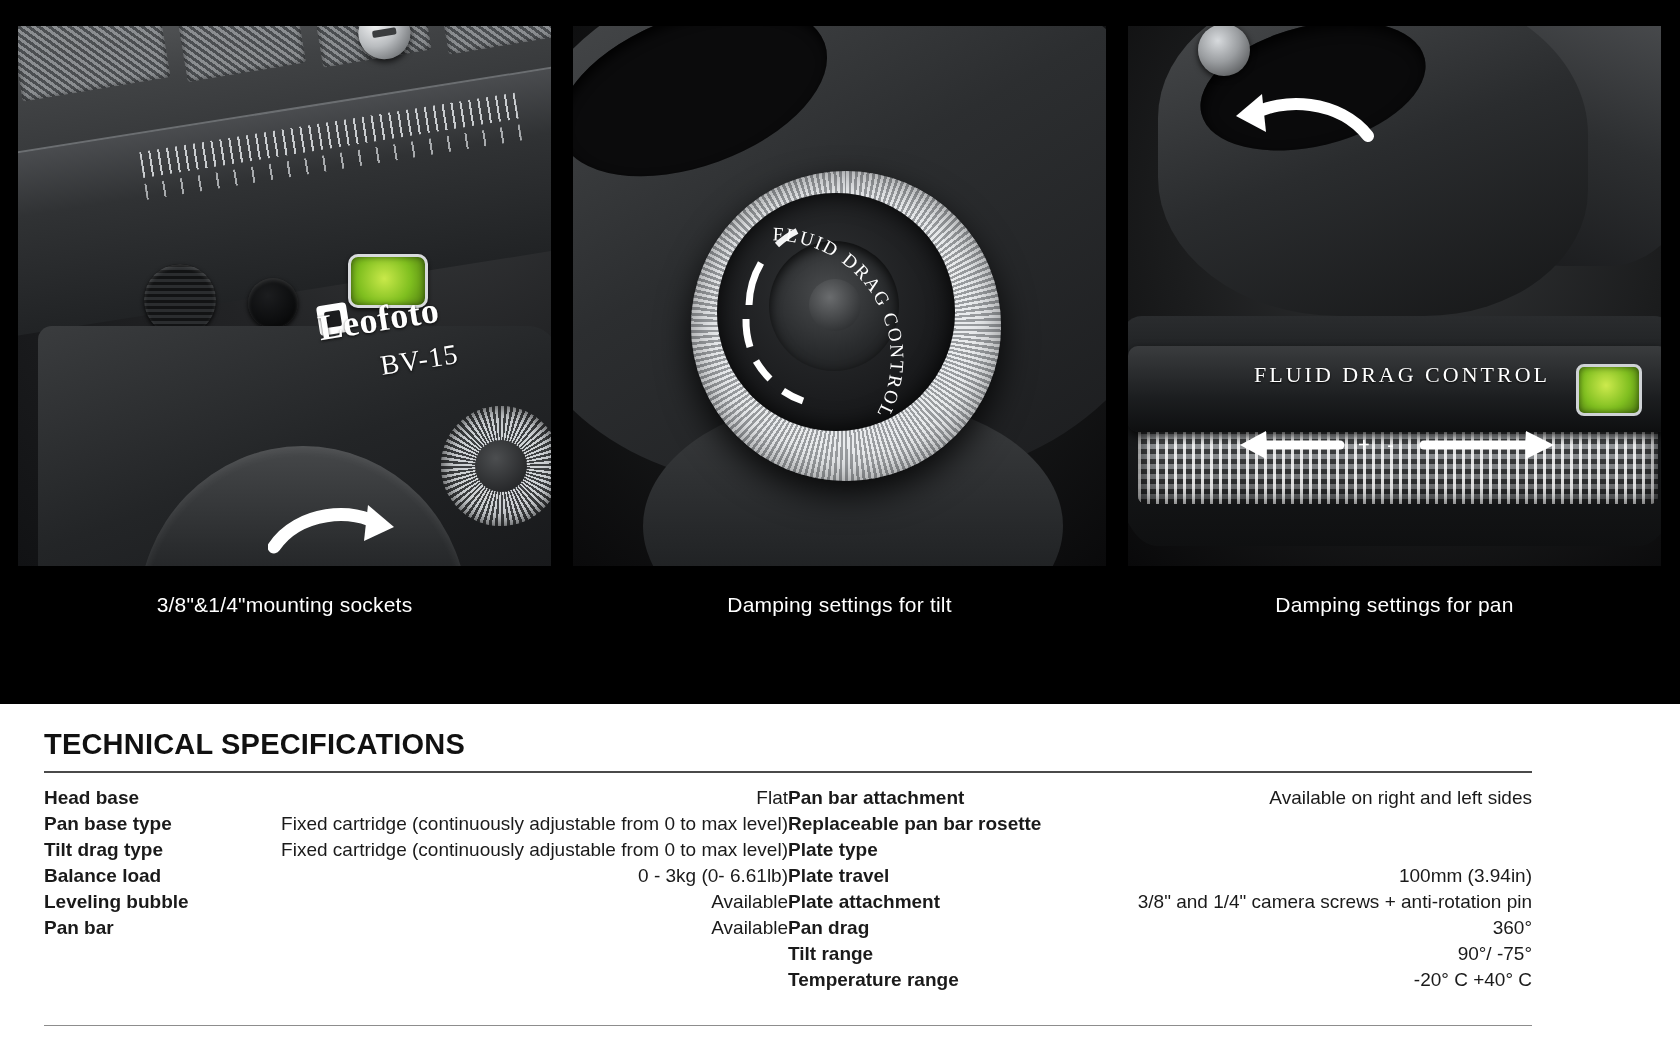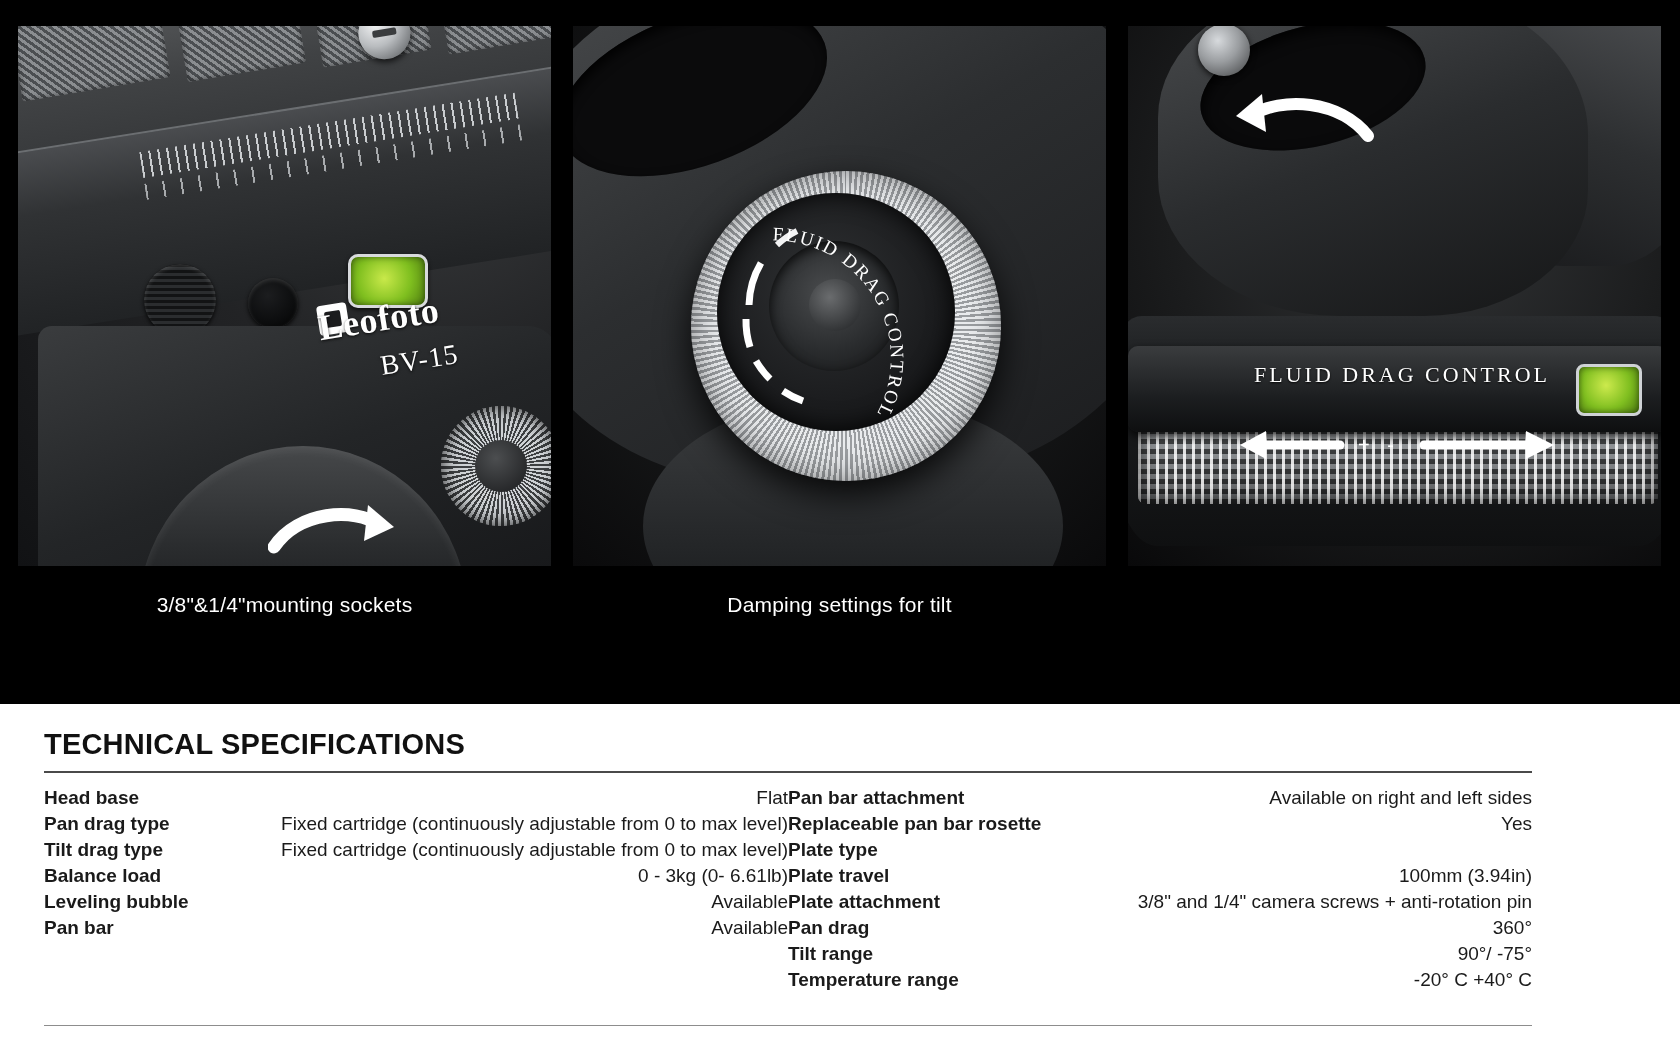--- a/index.html
+++ b/index.html
@@ -532,36 +532,37 @@
             <path d="M108 3 L136 17 L108 31 Z" fill="#ffffff"></path>
           </svg>
         </div>
       </div>
 
     </div>
 
     <div class="captions">
       <div class="caption">3/8"&amp;1/4"mounting sockets</div>
       <div class="caption">Damping settings for tilt</div>
+      <div class="caption">Damping settings for pan</div>
     </div>
   </div>
 
   <div class="specs">
     <div class="specs-title">TECHNICAL SPECIFICATIONS</div>
     <div class="rule"></div>
 
     <div class="specs-cols">
 
       <div class="spec-col">
         <div class="spec-row">
           <div class="spec-label">Head base</div>
           <div class="spec-value">Flat</div>
         </div>
         <div class="spec-row">
-          <div class="spec-label">Pan drag type</div>
+          <div class="spec-label">Pan base type</div>
           <div class="spec-value">Fixed cartridge (continuously adjustable from 0 to max level)</div>
         </div>
         <div class="spec-row">
           <div class="spec-label">Tilt drag type</div>
           <div class="spec-value">Fixed cartridge (continuously adjustable from 0 to max level)</div>
         </div>
         <div class="spec-row">
           <div class="spec-label">Balance load</div>
           <div class="spec-value">0 - 3kg (0- 6.61lb)</div>
         </div>
@@ -575,21 +576,20 @@
         </div>
       </div>
 
       <div class="spec-col">
         <div class="spec-row">
           <div class="spec-label">Pan bar attachment</div>
           <div class="spec-value">Available on right and left sides</div>
         </div>
         <div class="spec-row">
           <div class="spec-label">Replaceable pan bar rosette</div>
-          <div class="spec-value">Yes</div>
         </div>
         <div class="spec-row">
           <div class="spec-label">Plate type</div>
         </div>
         <div class="spec-row">
           <div class="spec-label">Plate travel</div>
           <div class="spec-value">100mm (3.94in)</div>
         </div>
         <div class="spec-row">
           <div class="spec-label">Plate attachment</div>

